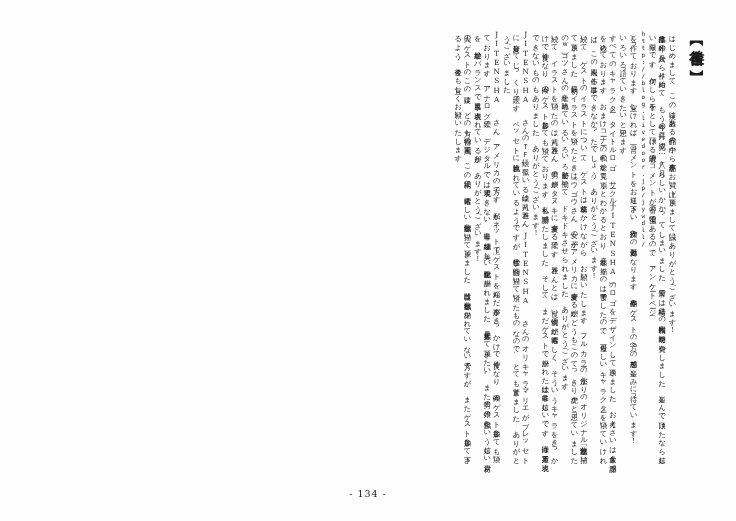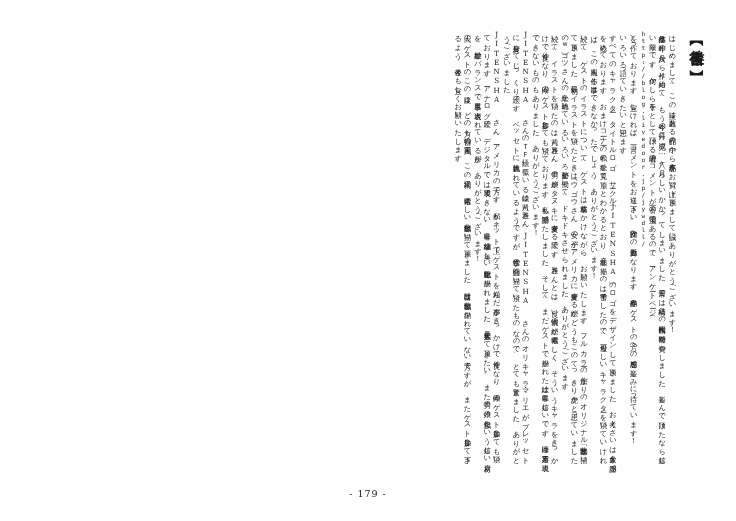--- a/index.html
+++ b/index.html
@@ -87,15 +87,15 @@
     <div class="vcol">いろいろ語っていきたいと思います。</div>
     <div class="vcol">すべてのキャラクター、タイトルロゴ、サークル「JITENSHA」のロゴをデザインして頂きました。お考えさいは多大な感謝を込めております。おまけコーナーの私の絵を見て頂くとわかるとおり、元々絵を描くのは苦手でしたので、可愛らしいキャラクターを頂いていければ、この同人を作る事はできなかったでしょう。ありがとうございます！</div>
     <div class="vcol">続いて、ゲストのイラストについて。ゲストは草稿をかけながら、お願いいたします。フルカラーの仕上がりのオリジナル「獣化絵」を描いて頂きました。最初にイラストを頂いたときは「ウゴウさん、女の子がアメリカに変身する絵がどうもこのてっきり虎かと思っていましたのｗ」ゴツさんの絵を眺めているいろいろ姿勢が働いて、ドキドキさせられました。ありがとうございます。</div>
     <div class="vcol">続いて、イラストを頂いたのは八司　雅さん。男の娘がタヌキに変身する絵です。雅さんとは、良い表情の絵が素晴らしく、そういうキャラをきっかけで仲良くなり、今回のゲスト参加しても頂いております。私も感謝いたしました。そして、まだゲストで描かれた絵は非常に嬉しいです。今回は力不足で表現できないものもありました。ありがとうございます！</div>
     <div class="vcol">JITENSHA さんのＴＦ絵に似ている絵は八司　雅さん。JITENSHA さんのオリキャラ・マリエがブレッセトに変身してじっくり絵です。ベッセトに挑戦されているようですが、仕事の合間に描いて頂いたものなので、とても驚きました。ありがとうございました。</div>
     <div class="vcol">JITENSHA さん。アメリカの方です。私がネット上でゲストを頼んだ事がきっかけで仲良くなり、今回のゲスト参加しても頂いております。アナログ絵で、デジタルでは表現できない、非常に繊細な美しい獣化絵を描かれました。是非拡大して頂きたい。また男の娘の獣化という嬉しい素材を、絶妙なバランスで見事に表現されている所が、ありがとうございます！</div>
     <div class="vcol">三人のゲストのこの度は、どの方も独自の画風で、この絵柄で、素晴らしい獣化絵を描いて頂きました。普段は獣化絵を描かれていない方々ですが、またゲスト参加して下さるよう、今後とも宜しくお願いいたします。</div>
 
   </div>
 
-  <div class="page-number">- 179 -</div>
+  <div class="page-number">- 134 -</div>
 
 </div>
 
 </body></html>

